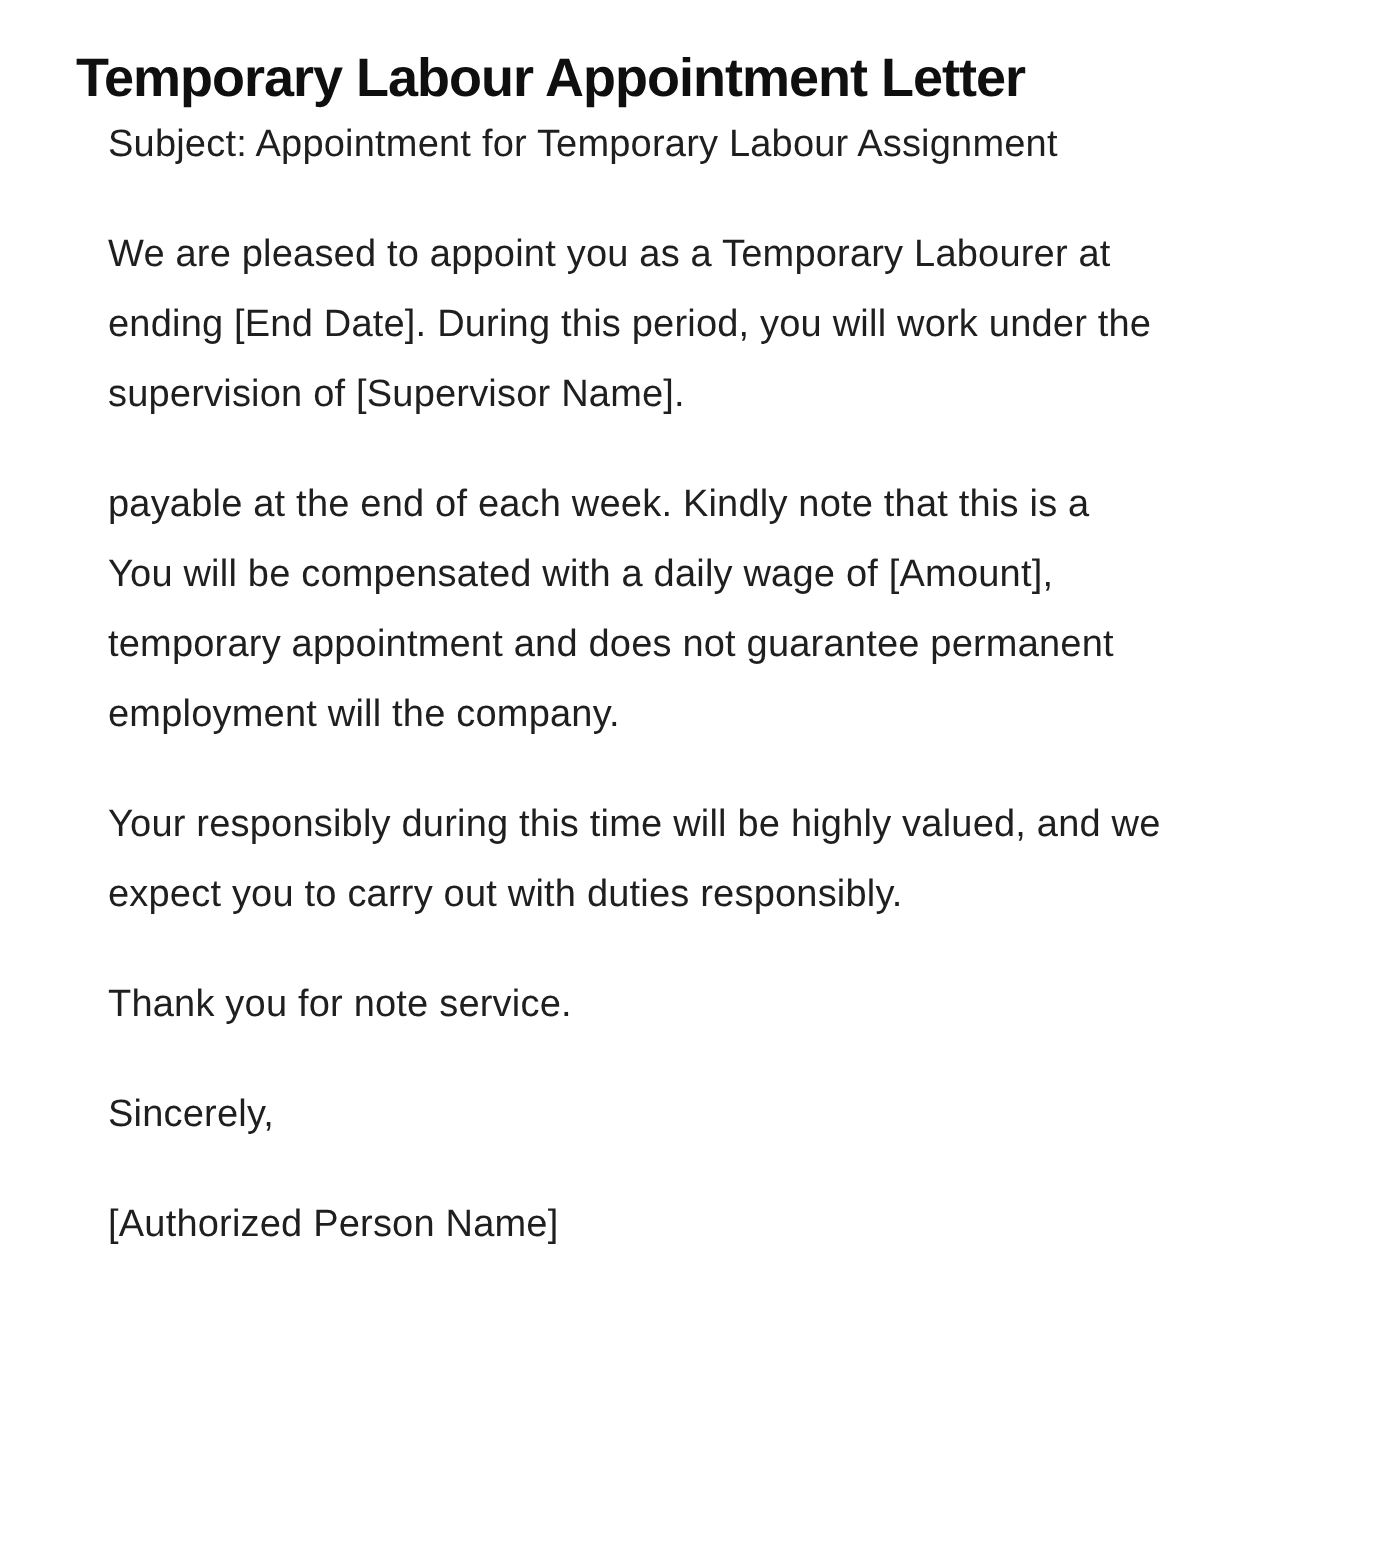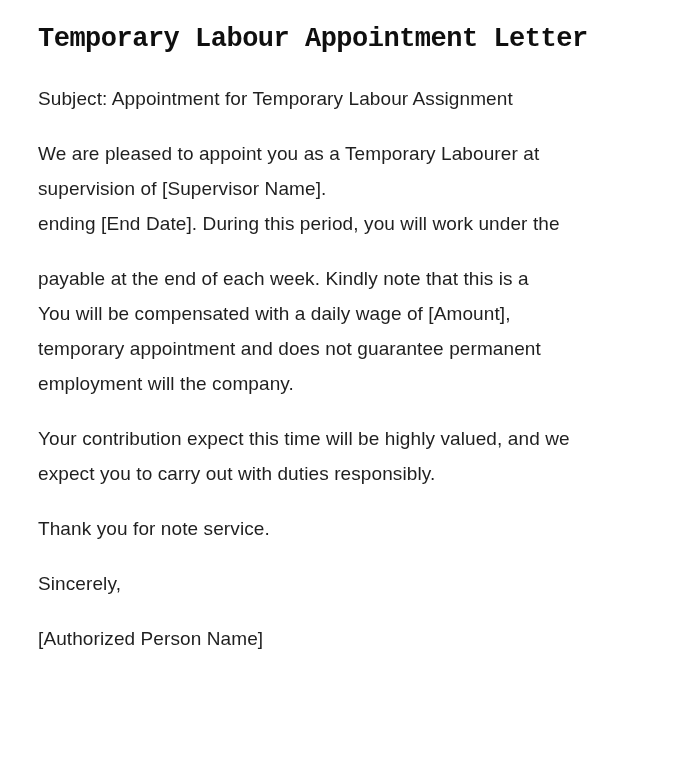--- a/index.html
+++ b/index.html
@@ -13,30 +13,29 @@
   .page {
     position: relative;
     width: 700px;
     height: 782px;
     box-sizing: border-box;
     background: var(--bg, #ffffff);
     padding: 24px 38px 0 38px;
     overflow: hidden;
   }
   .doc-title {
-    margin: 0 0 27px 0;
+    margin: 0 0 1px 0;
     font-size: 27px;
     line-height: 30px;
     font-weight: 700;
     letter-spacing: -0.5px;
     color: var(--title-color, #0f0f0f);
-    font-family: Liberation Mono, monospace;
   }
   .para {
-    margin: 0 0 20px 0;
+    margin: 0 0 20px 16px;
   }
   .line {
     font-size: 19px;
     line-height: 35px;
     letter-spacing: 0.1px;
     color: var(--body-color, #1f1f1f);
     white-space: nowrap;
   }
 </style>
 </head>
@@ -46,33 +45,33 @@
 
   <h1 class="doc-title">Temporary Labour Appointment Letter</h1>
 
   <div class="para">
     <div class="line">Subject: Appointment for Temporary Labour Assignment</div>
   </div>
 
 
   <div class="para">
     <div class="line">We are pleased to appoint you as a Temporary Labourer at</div>
+    <div class="line">ending [End Date]. During this period, you will work under the</div>
     <div class="line">supervision of [Supervisor Name].</div>
-    <div class="line">ending [End Date]. During this period, you will work under the</div>
   </div>
 
   <div class="para">
     <div class="line">payable at the end of each week. Kindly note that this is a</div>
     <div class="line">You will be compensated with a daily wage of [Amount],</div>
     <div class="line">temporary appointment and does not guarantee permanent</div>
     <div class="line">employment will the company.</div>
   </div>
 
   <div class="para">
-    <div class="line">Your contribution expect this time will be highly valued, and we</div>
+    <div class="line">Your responsibly during this time will be highly valued, and we</div>
     <div class="line">expect you to carry out with duties responsibly.</div>
   </div>
 
   <div class="para">
     <div class="line">Thank you for note service.</div>
   </div>
 
   <div class="para">
     <div class="line">Sincerely,</div>
   </div>

